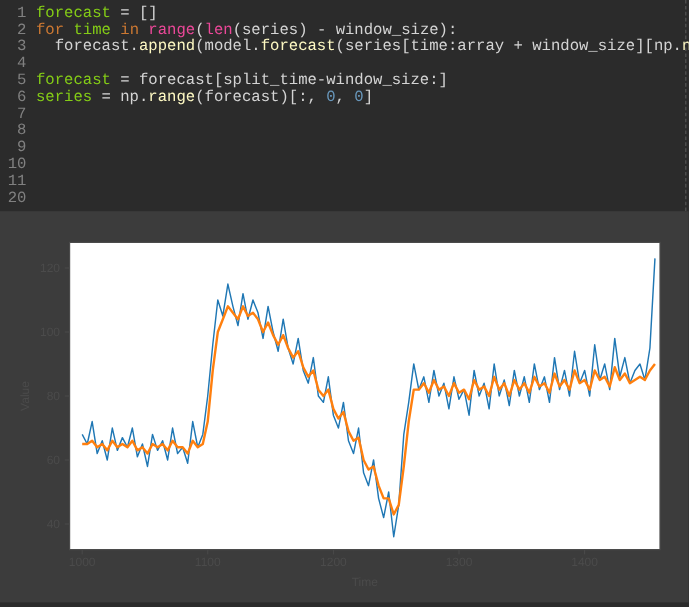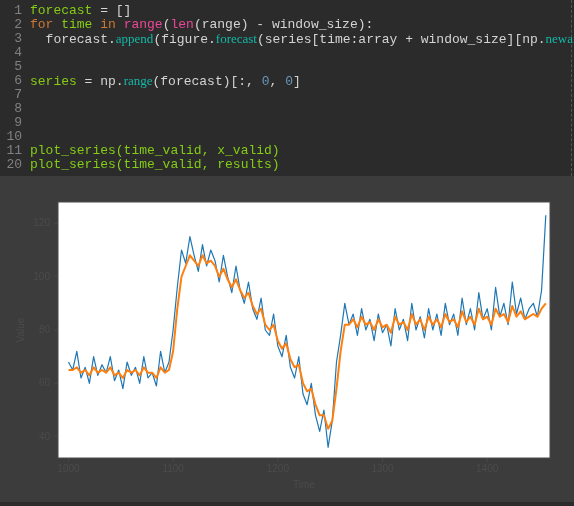--- a/index.html
+++ b/index.html
@@ -32,21 +32,21 @@
     flex-shrink: 0;
   }
   .code {
     white-space: pre;
     color: #d4d4d4;
   }
   .kw   { color: #cc7832; }   
   .id   { color: #84cc16; }   
   .fn   { color: #ec4899; }   
   .num  { color: #6897bb; }   
-  .attr { color: #14b8a6; font-family: Liberation Serif, serif; }   
+  .attr { color: #fef9c3; }   
   .ws   { color: #d4d4d4; }
 
   .output-area {
     background: #3c3c3c;
     padding: 16px 6px 6px 6px;
   }
   .plot {
     margin-left: 4px;
   }
   .chart-bg {
@@ -88,32 +88,33 @@
 <body>
 
 <div class="code-area">
   <div id="code-lines">
       <div class="line">
         <span class="gutter">1</span>
         <span class="code"><span class="id">forecast </span><span class="ws">= []</span></span>
       </div>
       <div class="line">
         <span class="gutter">2</span>
-        <span class="code"><span class="kw">for </span><span class="id">time </span><span class="kw">in </span><span class="fn">range</span><span class="ws">(</span><span class="fn">len</span><span class="ws">(range) - window_size):</span></span>
+        <span class="code"><span class="kw">for </span><span class="id">time </span><span class="kw">in </span><span class="fn">range</span><span class="ws">(</span><span class="fn">len</span><span class="ws">(series) - window_size):</span></span>
       </div>
       <div class="line">
         <span class="gutter">3</span>
-        <span class="code"><span class="ws">  forecast.</span><span class="attr">append</span><span class="ws">(figure.</span><span class="attr">forecast</span><span class="ws">(series[time:array + window_size][np.</span><span class="attr">newaxis</span></span>
+        <span class="code"><span class="ws">  forecast.</span><span class="attr">append</span><span class="ws">(model.</span><span class="attr">forecast</span><span class="ws">(series[time:array + window_size][np.</span><span class="attr">newaxis</span></span>
       </div>
       <div class="line">
         <span class="gutter">4</span>
         <span class="code"></span>
       </div>
       <div class="line">
         <span class="gutter">5</span>
+        <span class="code"><span class="id">forecast </span><span class="ws">= forecast[split_time-window_size:]</span></span>
       </div>
       <div class="line">
         <span class="gutter">6</span>
         <span class="code"><span class="id">series </span><span class="ws">= np.</span><span class="attr">range</span><span class="ws">(forecast)[:, </span><span class="num">0</span><span class="ws">, </span><span class="num">0</span><span class="ws">]</span></span>
       </div>
       <div class="line">
         <span class="gutter">7</span>
         <span class="code"></span>
       </div>
       <div class="line">
@@ -122,25 +123,23 @@
       </div>
       <div class="line">
         <span class="gutter">9</span>
       </div>
       <div class="line">
         <span class="gutter">10</span>
         <span class="code"></span>
       </div>
       <div class="line">
         <span class="gutter">11</span>
-        <span class="code"><span class="id">plot_series(time_valid, x_valid)</span></span>
       </div>
       <div class="line">
         <span class="gutter">20</span>
-        <span class="code"><span class="id">plot_series(time_valid, results)</span></span>
       </div>
     </div>
 </div>
 
 <div class="output-area">
   <svg id="chart" class="plot" width="550" height="300">
       <rect x="48" y="10" width="492" height="256" class="chart-bg"></rect>
       <rect x="48" y="10" width="492" height="256" class="frame"></rect>
       <g class="tick">
         <line x1="58.46808510638298" y1="266" x2="58.46808510638298" y2="270"></line>

